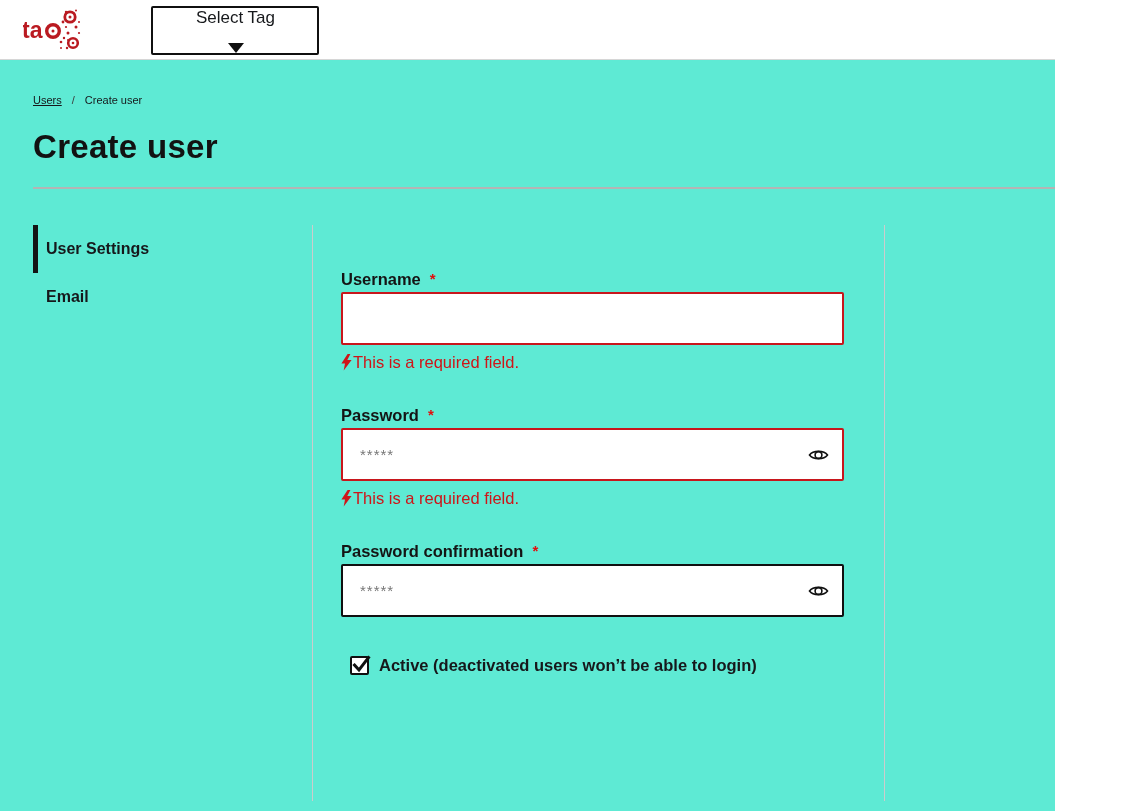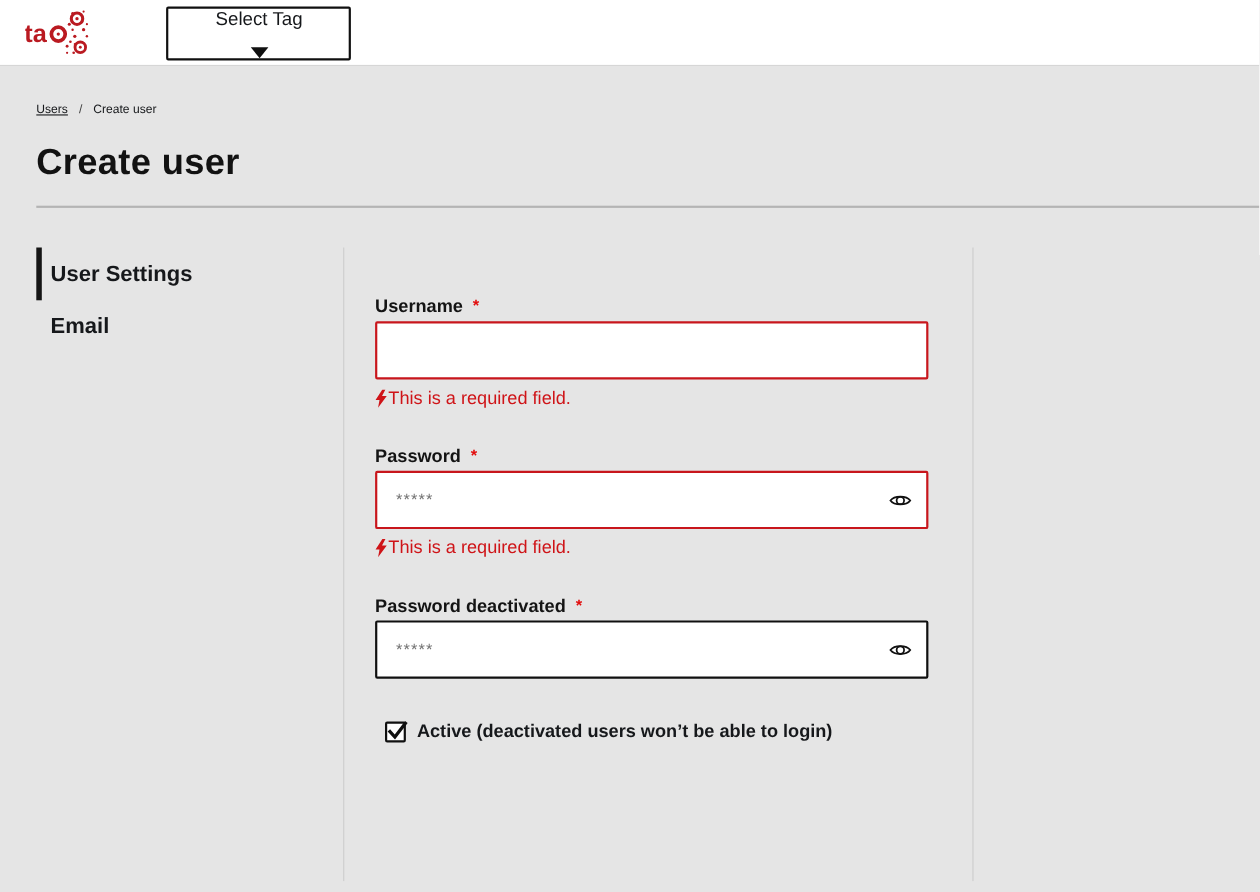--- a/index.html
+++ b/index.html
@@ -1,18 +1,18 @@
 <!DOCTYPE html>
 <html><head>
 <meta charset="utf-8">
 <style>
   * { box-sizing: border-box; }
   html,body { margin:0; padding:0; background:#fff; }
   body { font-family:"Liberation Sans", sans-serif; color:#16181b; }
-  .canvas { width:1145px; height:811px; background:#e5e5e5; overflow:hidden; position:relative; }
+  .canvas { width:1055px; height:811px; background:#5eead4; overflow:hidden; position:relative; }
 
   
   .topbar { height:60px; border-bottom:1px solid #d6d6d6; position:relative; background:#fff; }
   .logo { position:absolute; left:23px; top:7px; width:58px; height:46px; }
   .select-tag {
     position:absolute; left:151px; top:6px; width:168px; height:49px;
     background:#fff; border:2px solid #101010; border-radius:2px;
     display:flex; align-items:center; justify-content:space-between;
     padding:0 19px 0 20px; font-size:17px; color:#16181b; cursor:pointer;
     font-family:inherit;
@@ -24,21 +24,21 @@
   .content { padding-left:33px; }
   .breadcrumb { margin-top:34px; font-size:11px; color:#16181b; }
   .breadcrumb a { color:#16181b; text-decoration:underline; cursor:pointer; }
   .breadcrumb .sep { margin:0 10px; color:#3c3c3c; }
   h1.page-title { margin:21px 0 0; font-size:33px; line-height:40px; font-weight:800; color:#121212; letter-spacing:.3px; }
   .title-divider { border:none; border-top:2px solid #b4b4b4; margin:20px 0 0; }
 
   
   .workspace { display:flex; margin-top:36px; height:576px; }
   .sidebar { width:280px; border-right:1px solid #cccccc; flex:none; }
-  .side-item { height:48px; display:flex; align-items:center; border-left:5px solid transparent; padding-left:8px; font-weight:700; font-size:20px; color:#16181b; cursor:pointer; }
+  .side-item { height:48px; display:flex; align-items:center; border-left:5px solid transparent; padding-left:8px; font-weight:700; font-size:16px; color:#16181b; cursor:pointer; }
   .side-item.active { border-left-color:#141414; }
 
   .form-col { width:572px; flex:none; border-right:1px solid #cccccc; padding:46px 40px 0 28px; }
   .right-space { flex:1; }
 
   
   .label-row { display:flex; align-items:center; font-size:16.5px; line-height:16px; font-weight:700; color:#141414; }
   .req { color:#e20d0d; margin-left:9px; font-size:15px; font-weight:700; }
   .input-wrap { position:relative; margin-top:5px; }
   .input-wrap input {
@@ -150,21 +150,21 @@
           <div class="error-row">
             <svg width="11" height="17" viewBox="0 0 11 17">
               <path d="M6.6 0 L0.4 9.6 H4.0 L2.7 16.6 L10.6 5.9 H6.3 L9.4 0 Z" fill="#cf1418"></path>
             </svg>
             <span>This is a required field.</span>
           </div>
         </div>
 
         <div class="field mb39">
           <div class="label-row">
-            <label>Password deactivated</label>
+            <label>Password confirmation</label>
             <span class="req">*</span>
           </div>
           <div class="input-wrap">
             <input type="password" placeholder="*****" style="">
             <span class="eye">
               <svg width="21" height="14" viewBox="0 0 21 14">
                 <path d="M1.5 7 C5 2.2, 16 2.2, 19.5 7 C16 11.8, 5 11.8, 1.5 7 Z" stroke="#111" stroke-width="1.6" fill="none"></path>
                 <circle cx="10.5" cy="7" r="3.4" stroke="#111" stroke-width="1.6" fill="none"></circle>
               </svg>
             </span>

